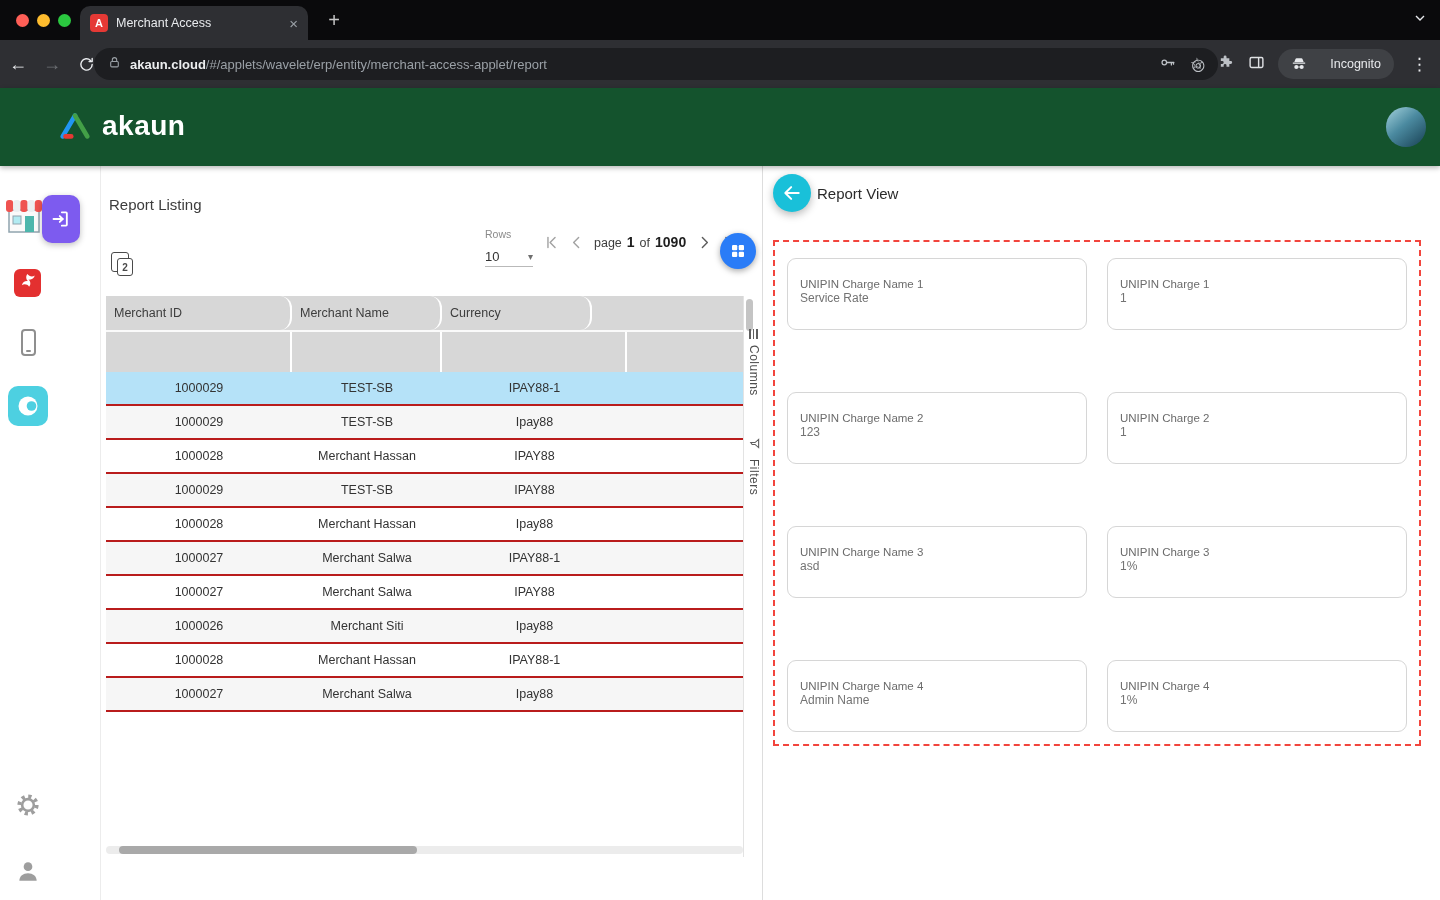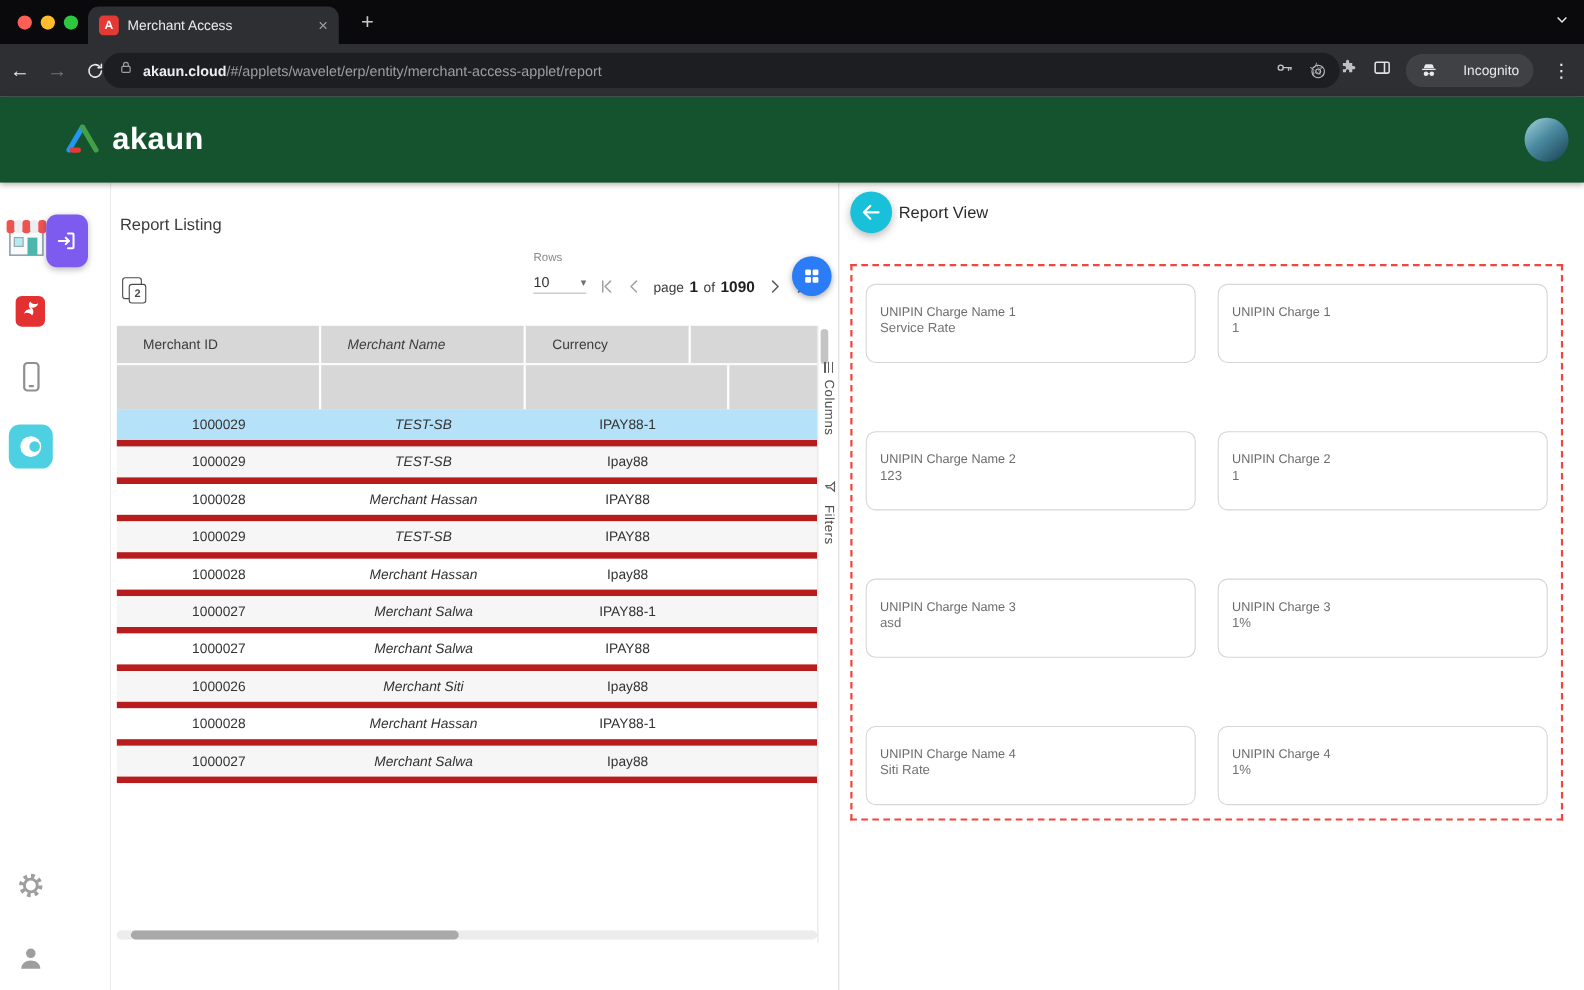--- a/index.html
+++ b/index.html
@@ -81,43 +81,43 @@
   .filter2::before { content: ""; position: absolute; left: 0; top: 0; width: 16px; height: 18px;
     border: 1.6px solid #4a4a4a; border-radius: 3px; }
   .filter2 .front { position: absolute; left: 6px; top: 6px; width: 16px; height: 18px; background: #fff;
     border: 1.6px solid #4a4a4a; border-radius: 3px; display: flex; align-items: center; justify-content: center;
     font-size: 10px; font-weight: bold; color: #4a4a4a; }
   .rows-label { position: absolute; left: 384px; top: 62px; font-size: 10.5px; color: #8a8a8a; }
   .rows-select { position: absolute; left: 384px; top: 81px; width: 48px; height: 20px;
     border-bottom: 1px solid #b9b9b9; display: flex; align-items: center; justify-content: space-between;
     font-size: 13px; color: #333; }
   .rows-select .caret { font-size: 10px; color: #6f6f6f; }
-  .pager { position: absolute; left: 438px; top: 80px; height: 28px; display: flex; align-items: center; gap: 1px; }
+  .pager { position: absolute; left: 438px; top: 62px; height: 28px; display: flex; align-items: center; gap: 1px; }
   .pgbtn { width: 24px; height: 24px; display: flex; align-items: center; justify-content: center; }
   .pgbtn svg { width: 17px; height: 17px; stroke: currentColor; fill: none; stroke-width: 2;
     stroke-linecap: round; stroke-linejoin: round; }
   .pgbtn.dim { color: #a2a2a2; } .pgbtn.on { color: #5c5c5c; }
   .pg-text { display: flex; align-items: baseline; gap: 5px; margin: 0 5px; }
   .pg-word { font-size: 12.5px; color: #3d3d3d; }
   .pg-num { font-size: 14px; font-weight: bold; color: #1f1f1f; }
   .fab-columns { position: absolute; left: 619px; top: 67px; width: 36px; height: 36px; border-radius: 50%;
     background: #2a7cf7; box-shadow: 0 2px 6px rgba(0,0,0,.35); display: flex; align-items: center; justify-content: center; }
   .fab-columns svg { width: 18px; height: 18px; fill: #fff; }
 
   .table { position: absolute; left: 5px; top: 130px; width: 637px; overflow: hidden; }
   .thead { display: flex; height: 34px; background: #d7d7d7; }
-  .th { flex: none; display: flex; align-items: center; padding-left: 24px; font-size: 12.5px; color: #3d3d3d;
-    border-right: 2px solid #fff; overflow: hidden; white-space: nowrap; }
+  .th { flex: none; display: flex; align-items: center; padding-left: 8px; font-size: 12.5px; color: #3d3d3d;
+    border-right: 2px solid #fff; overflow: hidden; white-space: nowrap; border-radius: 12px; }
   .filterrow { display: flex; height: 42px; background: #d7d7d7; border-top: 2px solid #fafafa; }
   .fc { flex: none; border-right: 2px solid #fff; }
   .th.idx-0, .fc-0, .td-0 { width: 186px; }
-  .th.idx-1, .fc-1, .td-1 { width: 186px; font-style: italic; }
+  .th.idx-1, .fc-1, .td-1 { width: 150px; }
   .th.idx-2, .fc-2, .td-2 { width: 185px; }
   .th.idx-3, .fc-3, .td-3 { width: 150px; }
-  .tr { display: flex; height: 34px; background: #fff; border-bottom: 6px solid #b91c1c; }
+  .tr { display: flex; height: 34px; background: #fff; border-bottom: 2px solid #b91c1c; }
   .tr.odd { background: #f6f6f6; }
   .tr.selected { background: #b5e2f8; }
   .td { flex: none; display: flex; align-items: center; justify-content: center; font-size: 12.5px;
     color: #333; white-space: nowrap; overflow: hidden; }
 
   .sidestrip { position: absolute; left: 642px; top: 130px; width: 20px; height: 561px; border-left: 1px solid #e3e3e3; }
   .vthumb { position: absolute; left: 2px; top: 3px; width: 7px; height: 32px; border-radius: 4px; background: #c4c4c4; }
   .strip-tab { position: absolute; left: 0; width: 20px; display: flex; flex-direction: column; align-items: center; gap: 6px; }
   .strip-tab.cols { top: 33px; } .strip-tab.filt { top: 139px; }
   .colbars { width: 10px; height: 10px;
@@ -484,21 +484,21 @@
           <span class="fvalue">asd</span>
         </div>
 
         <div class="field idx-5 odd">
           <span class="flabel">UNIPIN Charge 3</span>
           <span class="fvalue">1%</span>
         </div>
 
         <div class="field idx-6 even">
           <span class="flabel">UNIPIN Charge Name 4</span>
-          <span class="fvalue">Siti Rate</span>
+          <span class="fvalue">Admin Name</span>
         </div>
 
         <div class="field idx-7 odd">
           <span class="flabel">UNIPIN Charge 4</span>
           <span class="fvalue">1%</span>
         </div>
       </div>
   </div>
 </div>
 

